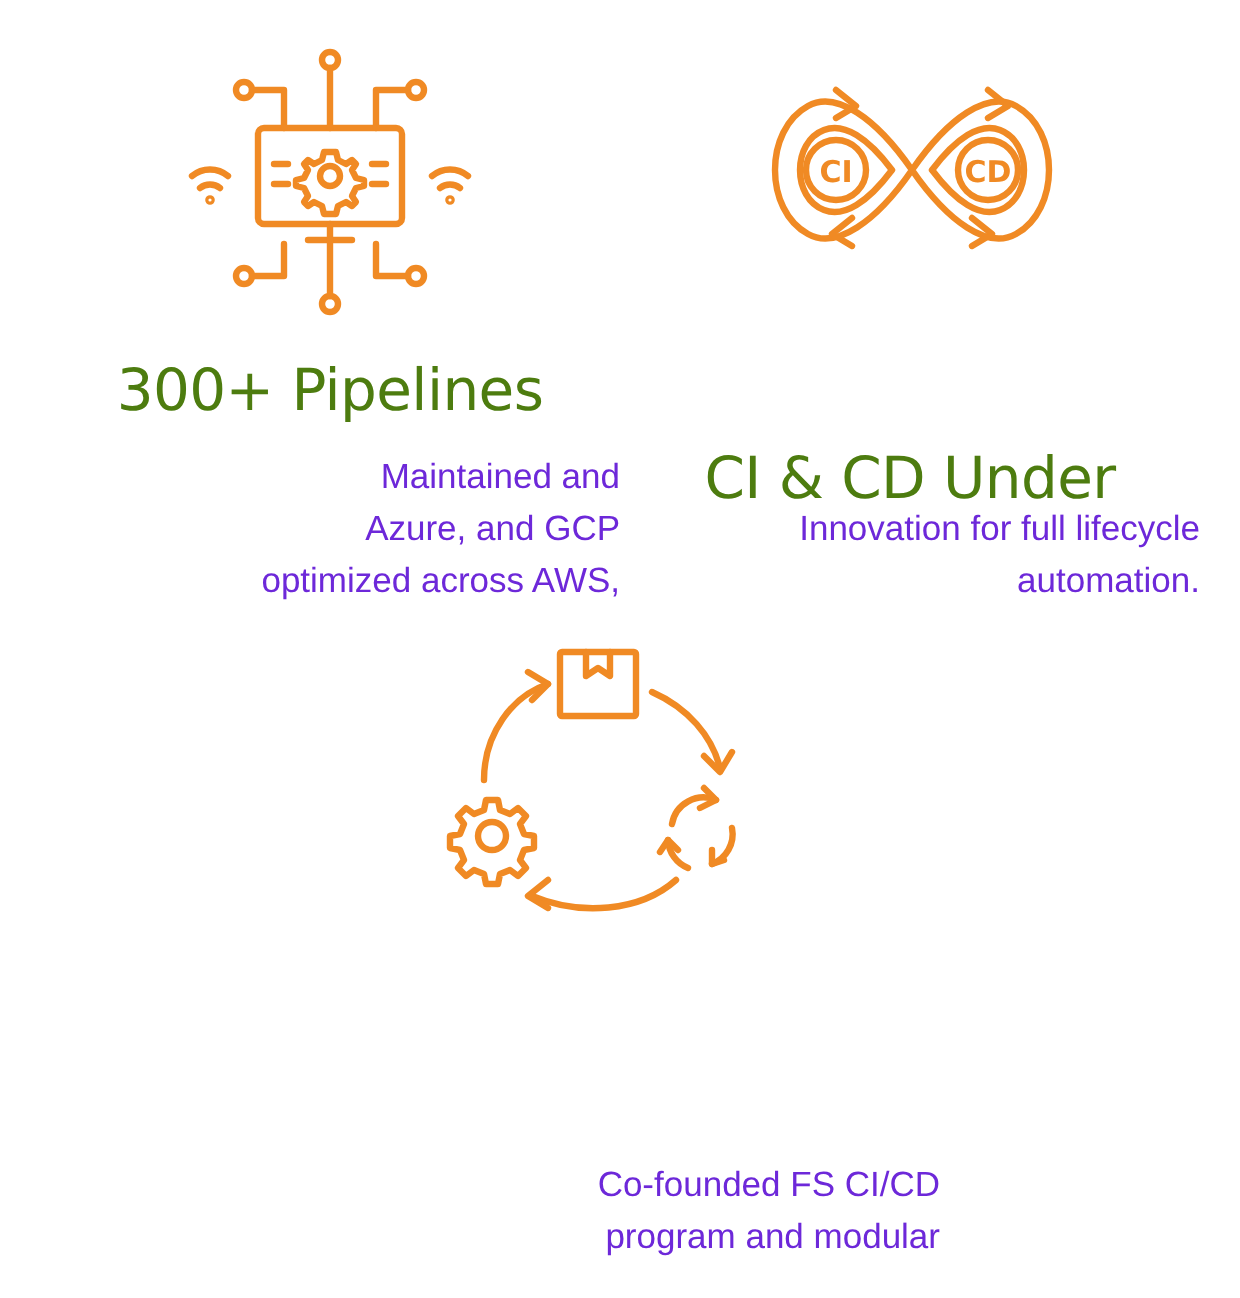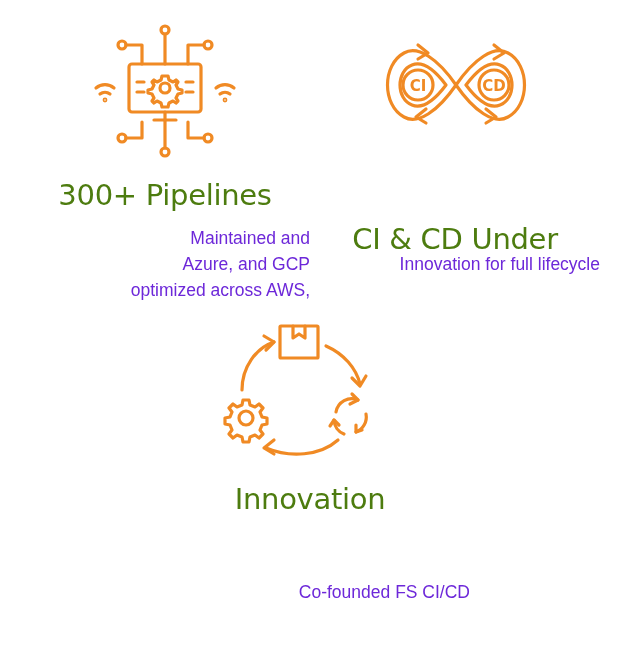--- a/index.html
+++ b/index.html
@@ -83,20 +83,21 @@
     <text x="40" y="52" text-anchor="middle" fill="#f08a24" stroke="none" font-family="DejaVu Sans, sans-serif" font-weight="bold" font-size="15">CI</text>
     <text x="116" y="52" text-anchor="middle" fill="#f08a24" stroke="none" font-family="DejaVu Sans, sans-serif" font-weight="bold" font-size="15">CD</text>
   </svg>
 </div>
 
 <div class="title" style="left:310px;width:290px;top:180px;margin-top:44px;">
   <span>CI &amp; CD Under</span>
 </div>
 <div class="desc" style="left:310px;width:290px;top:251px;">
   <span>Innovation for full lifecycle</span>
+  <span>automation.</span>
 </div>
 
 <div class="icon" style="left:220px;top:322px;">
   <svg width="160" height="140" viewBox="0 0 160 140" fill="none" stroke="#f08a24" stroke-width="3.2" stroke-linecap="round" stroke-linejoin="round">
 
     <rect x="60" y="4" width="38" height="32" rx="1"></rect>
     <path d="M73 4 V16 l6 -4 l6 4 V4"></path>
 
     <path d="M22 68 C22 45 36 26 54 20"></path>
     <path d="M44 14 l10 6 l-8 8"></path>
@@ -113,17 +114,17 @@
     <path d="M142 108 l-6 2 l0 -7"></path>
     <path d="M124 112 a16 16 0 0 1 -10 -14"></path>
     <path d="M110 104 l4 -6 l5 5"></path>
 
     <circle cx="26" cy="96" r="7"></circle>
     <path d="M23 78 h6 l1 5 l5 2 l4 -3 l4 4 l-3 4 l2 5 l5 1 v6 l-5 1 l-2 5 l3 4 l-4 4 l-4 -3 l-5 2 l-1 5 h-6 l-1 -5 l-5 -2 l-4 3 l-4 -4 l3 -4 l-2 -5 l-5 -1 v-6 l5 -1 l2 -5 l-3 -4 l4 -4 l4 3 l5 -2 z"></path>
   </svg>
 </div>
 
 <div class="title" style="left:150px;width:320px;top:484px;">
-  <span>Innovation</span>
 </div>
 <div class="desc" style="left:150px;width:320px;top:579px;">
   <span>Co-founded FS CI/CD</span>
+  <span>program and modular</span>
 </div>
 
 </body></html>

